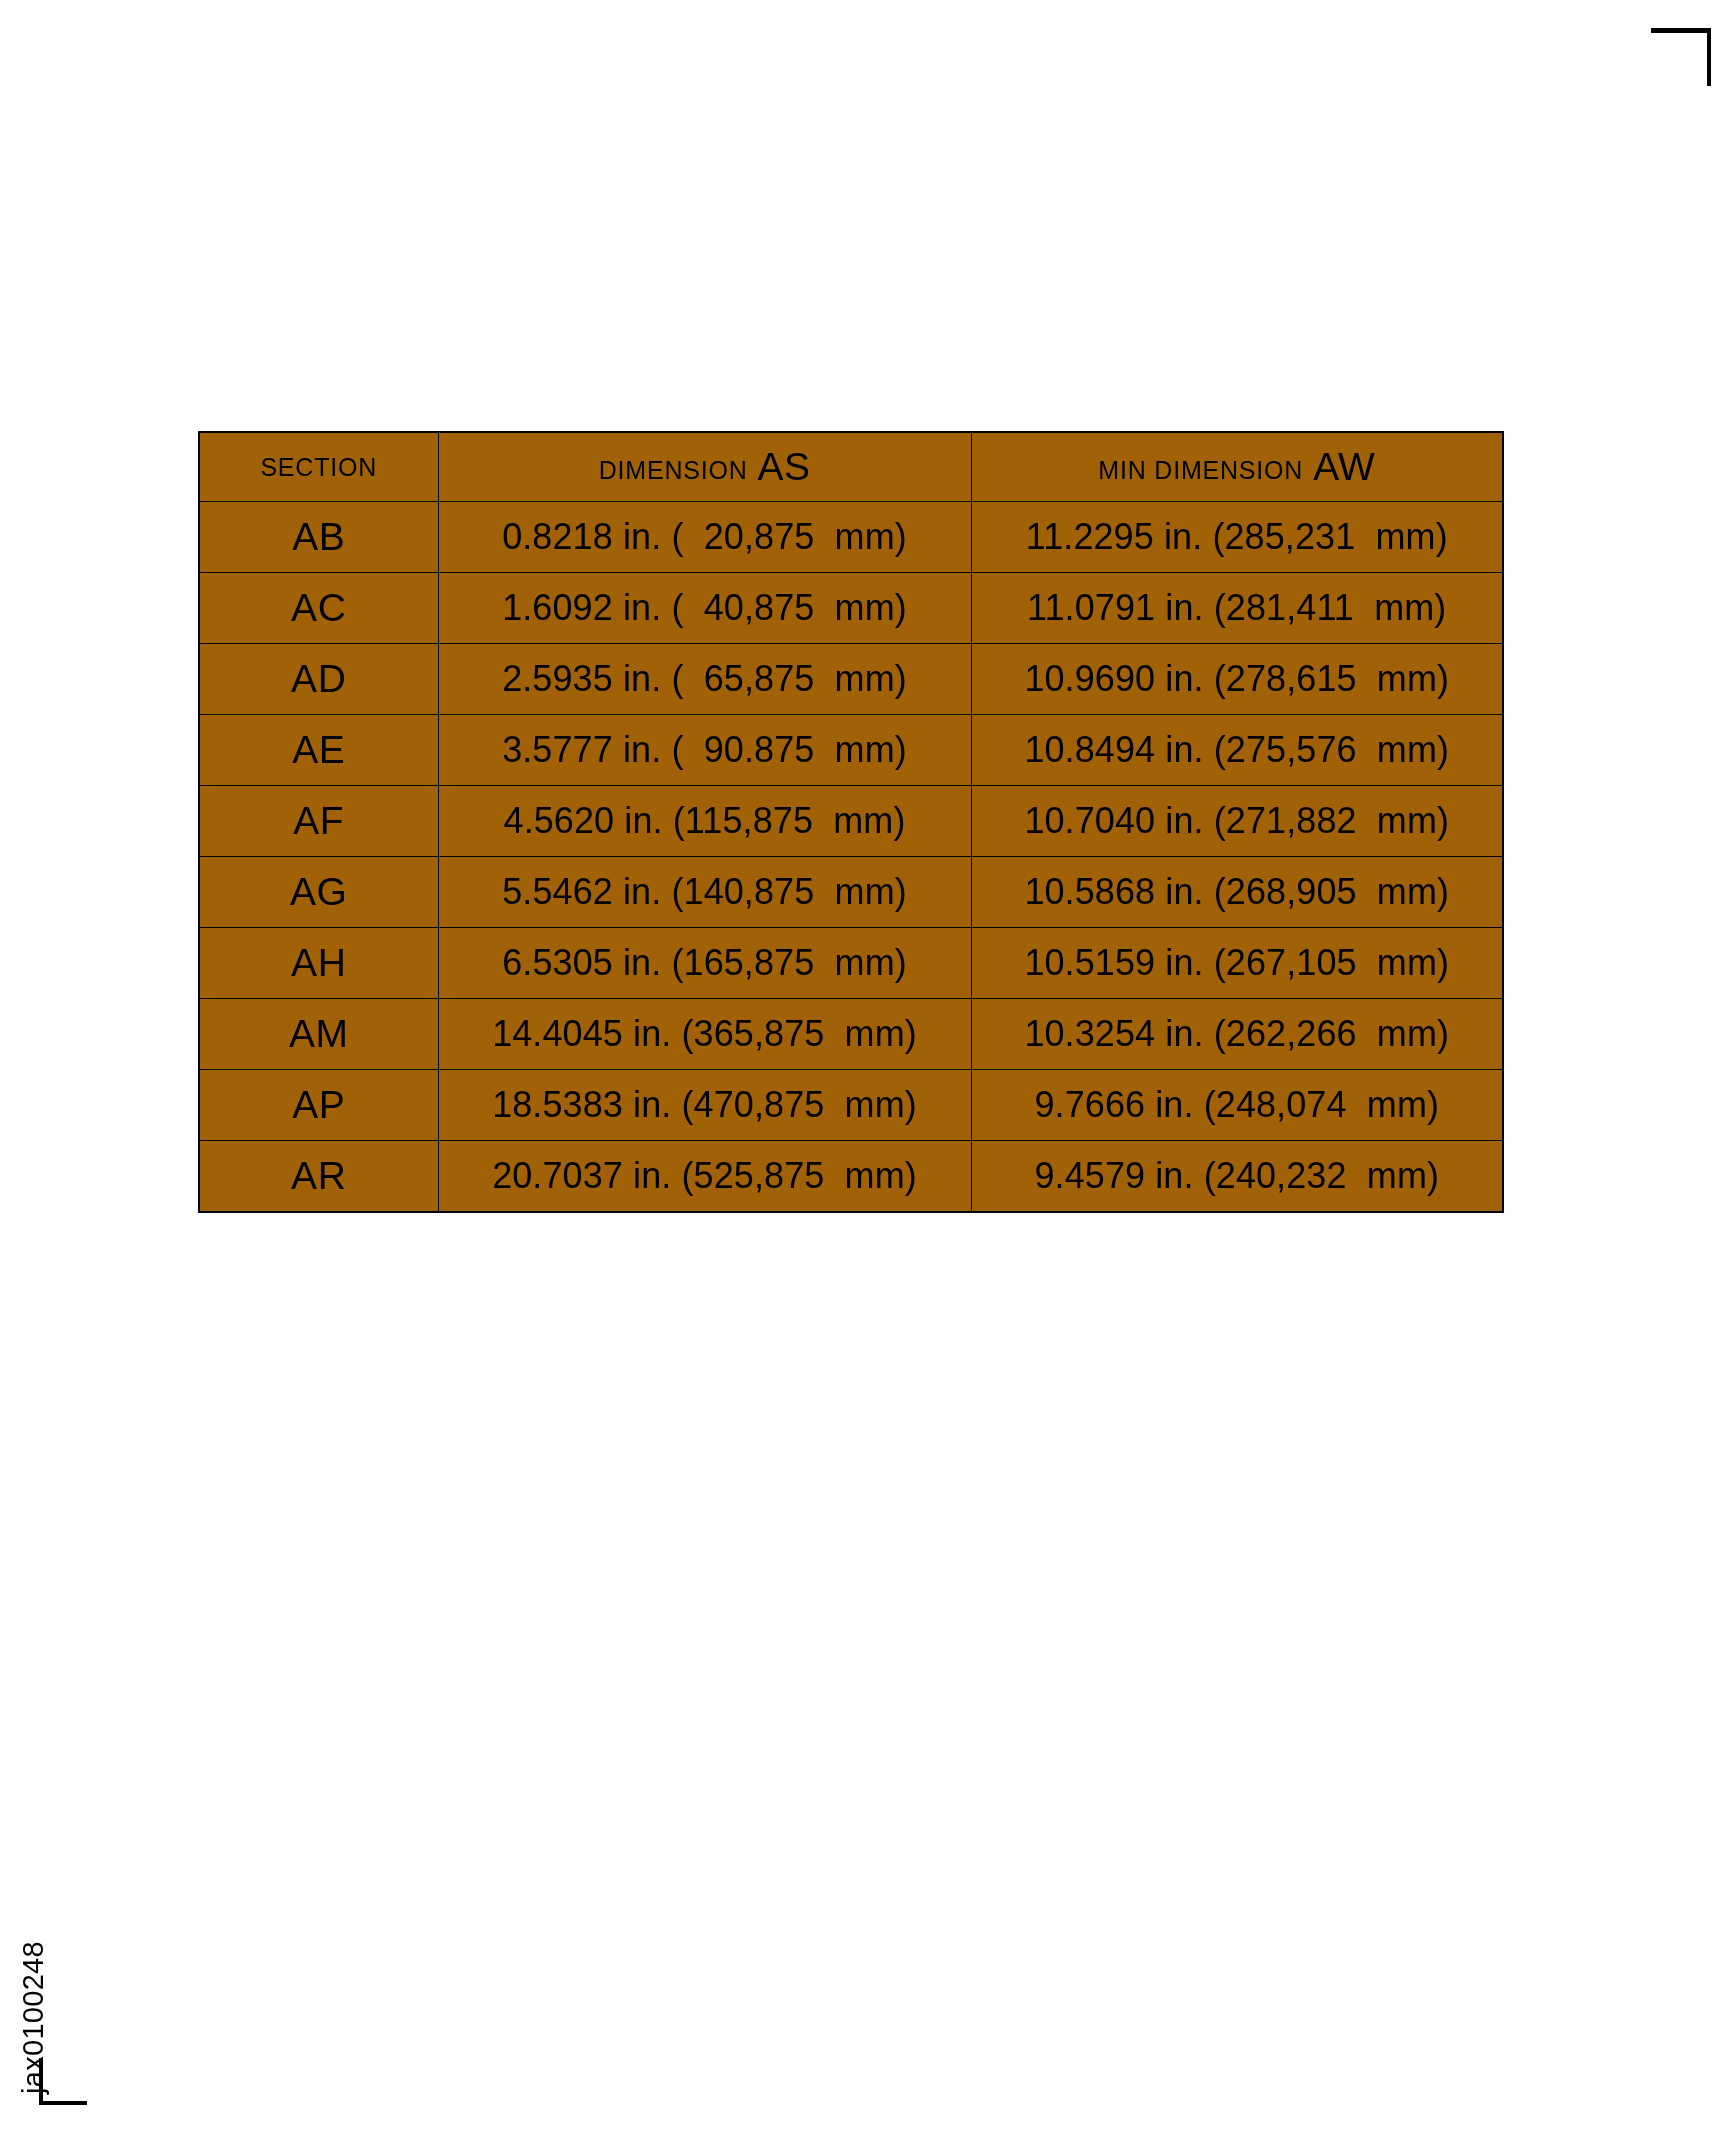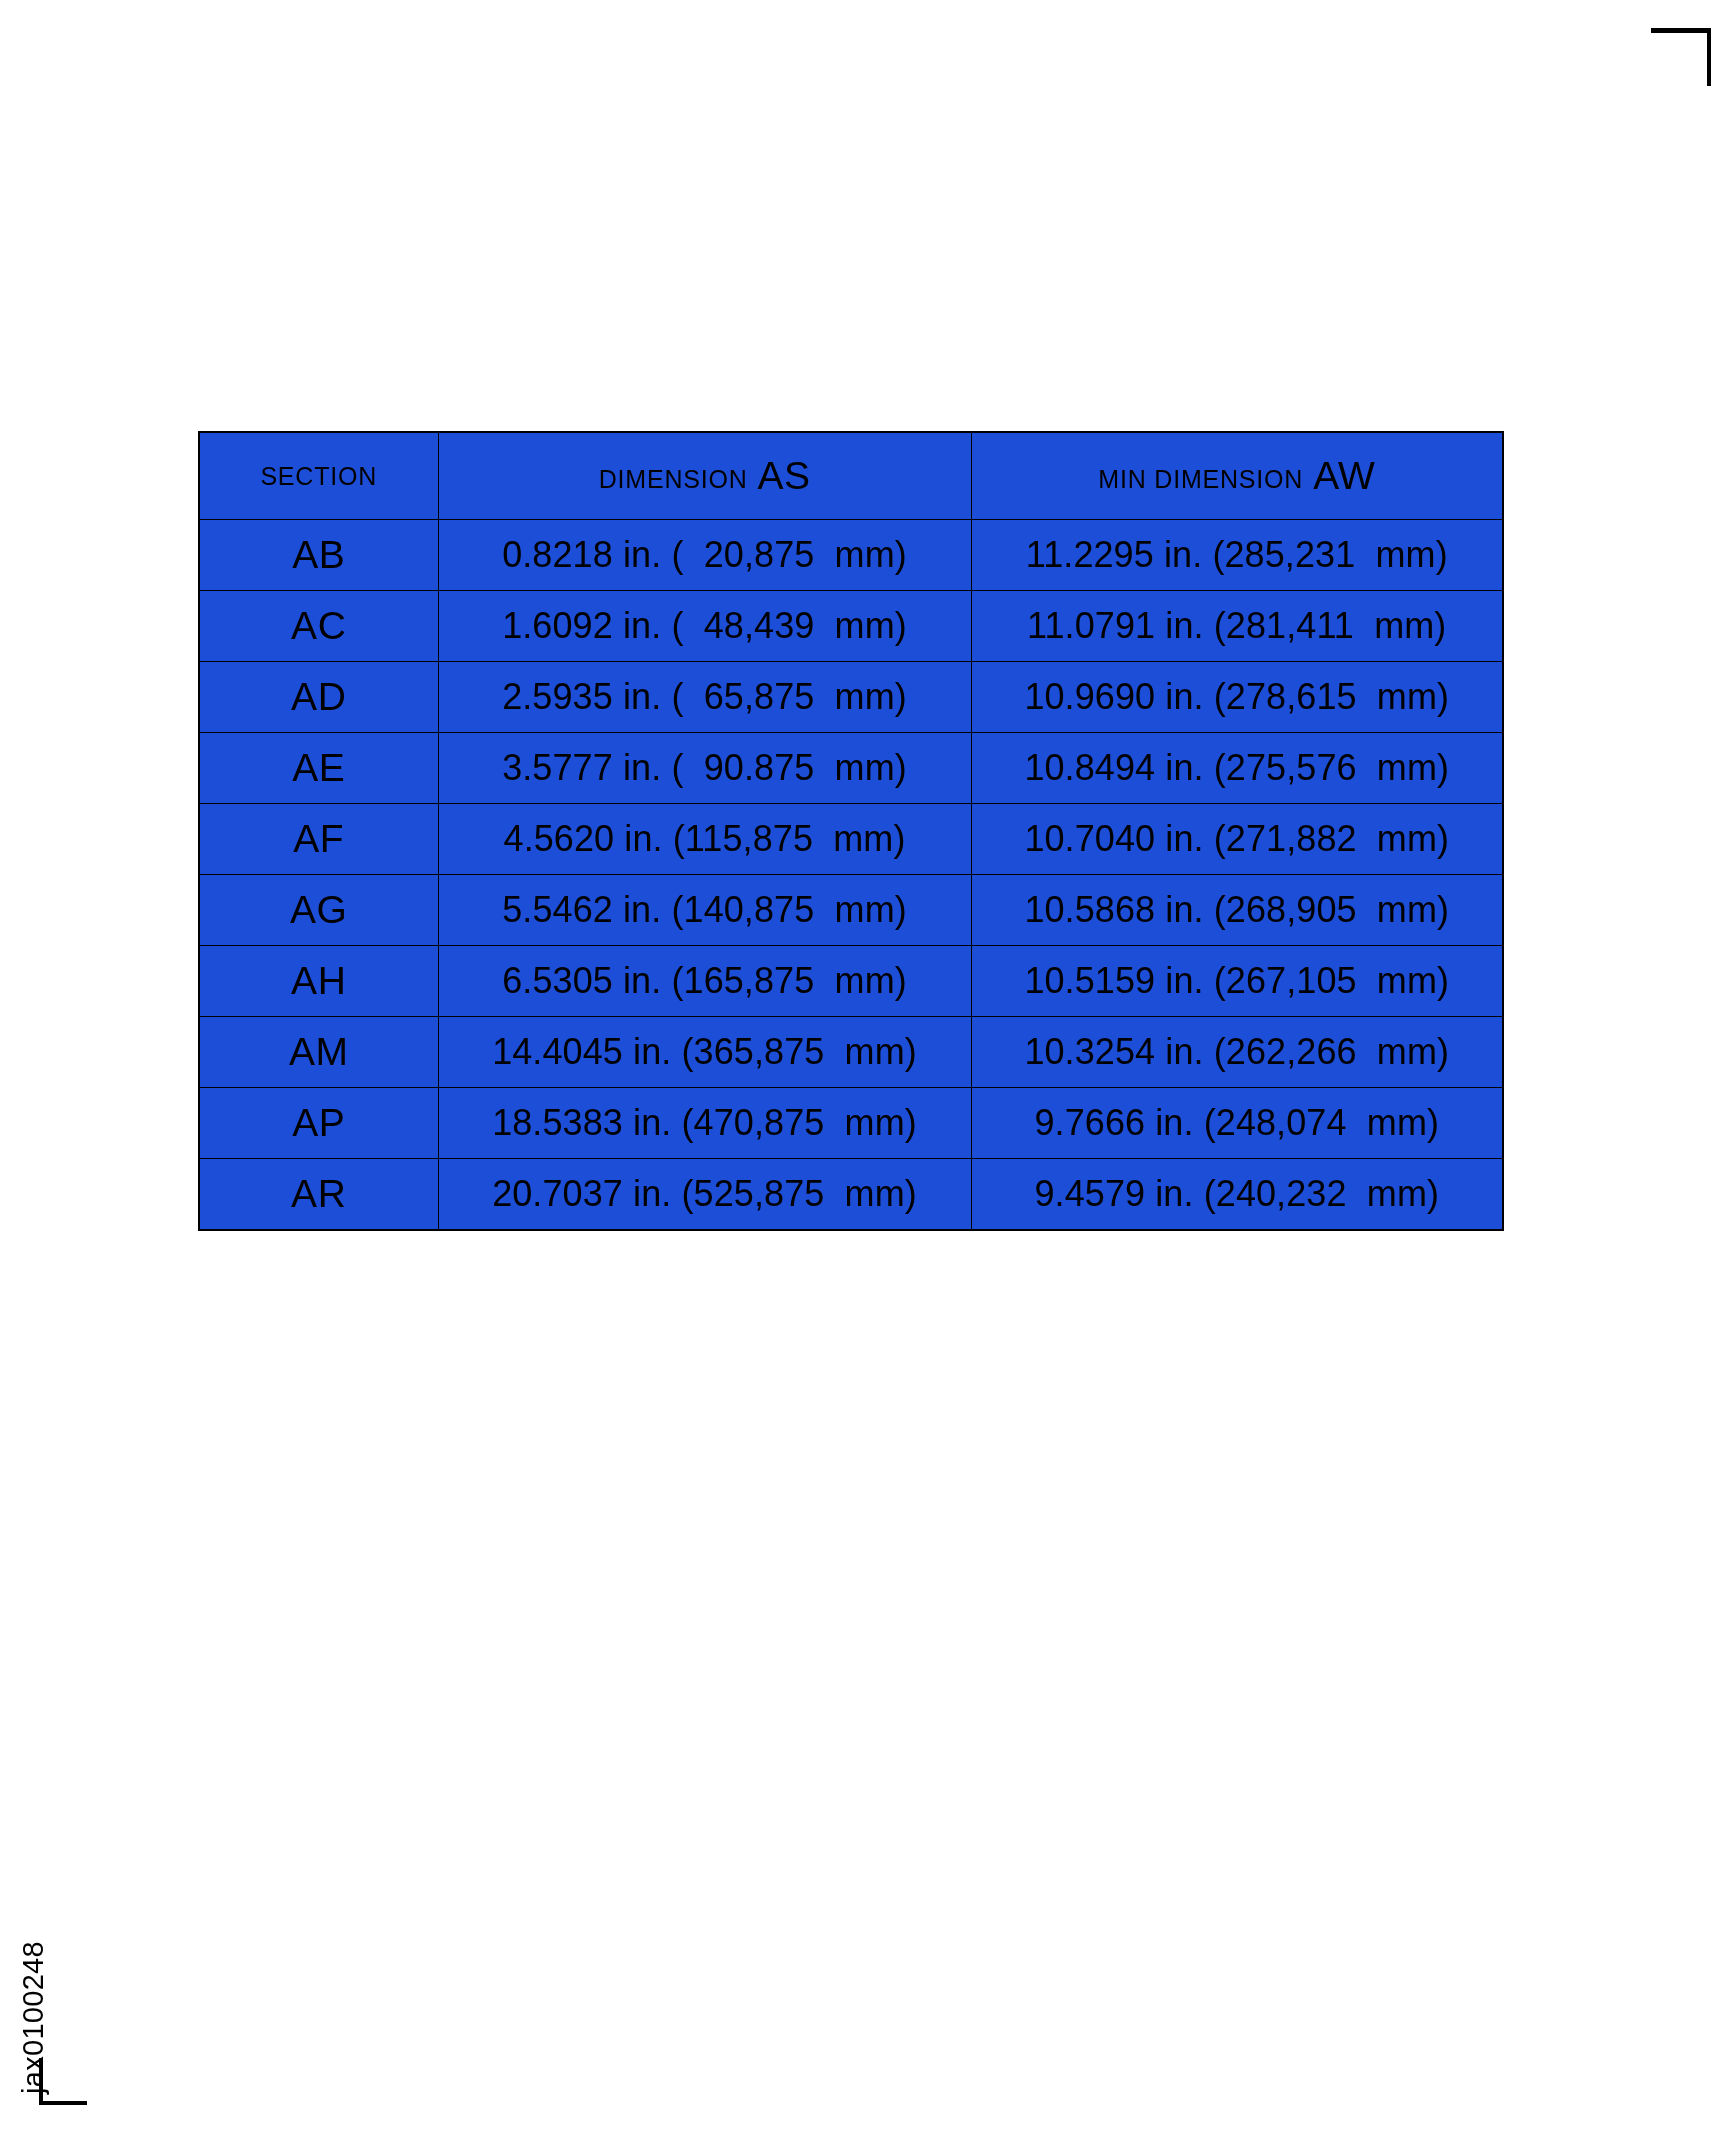--- a/index.html
+++ b/index.html
@@ -96,24 +96,24 @@
     border-collapse: collapse;
     table-layout: fixed;
   }
   #dimension-table col.col-section { width: 239px; }
   #dimension-table col.col-as      { width: 533px; }
   #dimension-table col.col-aw      { width: 532px; }
 
   #dimension-table th,
   #dimension-table td {
     border: 1.9px solid #000;
-    padding: 9px;
+    padding: 0;
     text-align: center;
     vertical-align: middle;
-    background: #1d4ed8;
+    background: #a16207;
     margin-top: 9px;
   }
 
   
   #dimension-table thead th {
     height: 68px;
     font-weight: normal;
     white-space: nowrap;
   }
   .hdr-label {
@@ -186,21 +186,21 @@
     </tr>
   </thead>
   <tbody id="table-body">
       <tr>
         <td><span class="cell-section">AB</span></td>
         <td><span class="cell-value">0.8218 in. (  20,875  mm)</span></td>
         <td><span class="cell-value">11.2295 in. (285,231  mm)</span></td>
       </tr>
       <tr>
         <td><span class="cell-section">AC</span></td>
-        <td><span class="cell-value">1.6092 in. (  48,439  mm)</span></td>
+        <td><span class="cell-value">1.6092 in. (  40,875  mm)</span></td>
         <td><span class="cell-value">11.0791 in. (281,411  mm)</span></td>
       </tr>
       <tr>
         <td><span class="cell-section">AD</span></td>
         <td><span class="cell-value">2.5935 in. (  65,875  mm)</span></td>
         <td><span class="cell-value">10.9690 in. (278,615  mm)</span></td>
       </tr>
       <tr>
         <td><span class="cell-section">AE</span></td>
         <td><span class="cell-value">3.5777 in. (  90.875  mm)</span></td>

